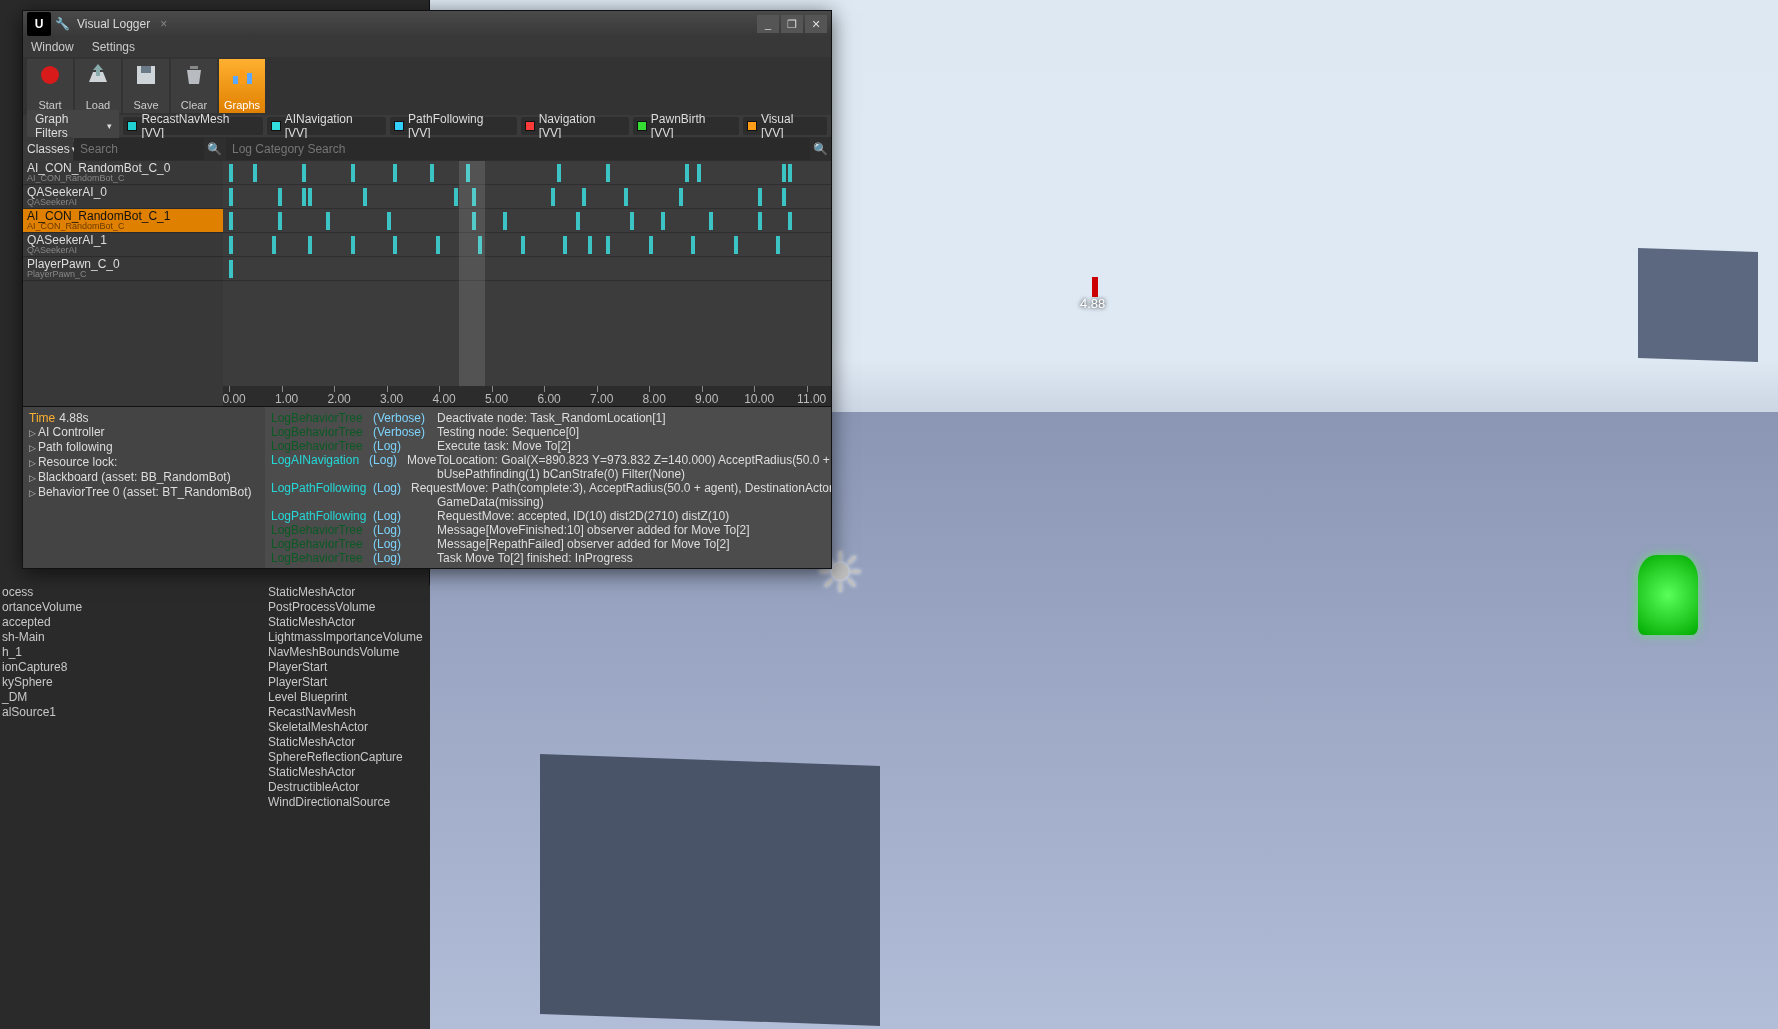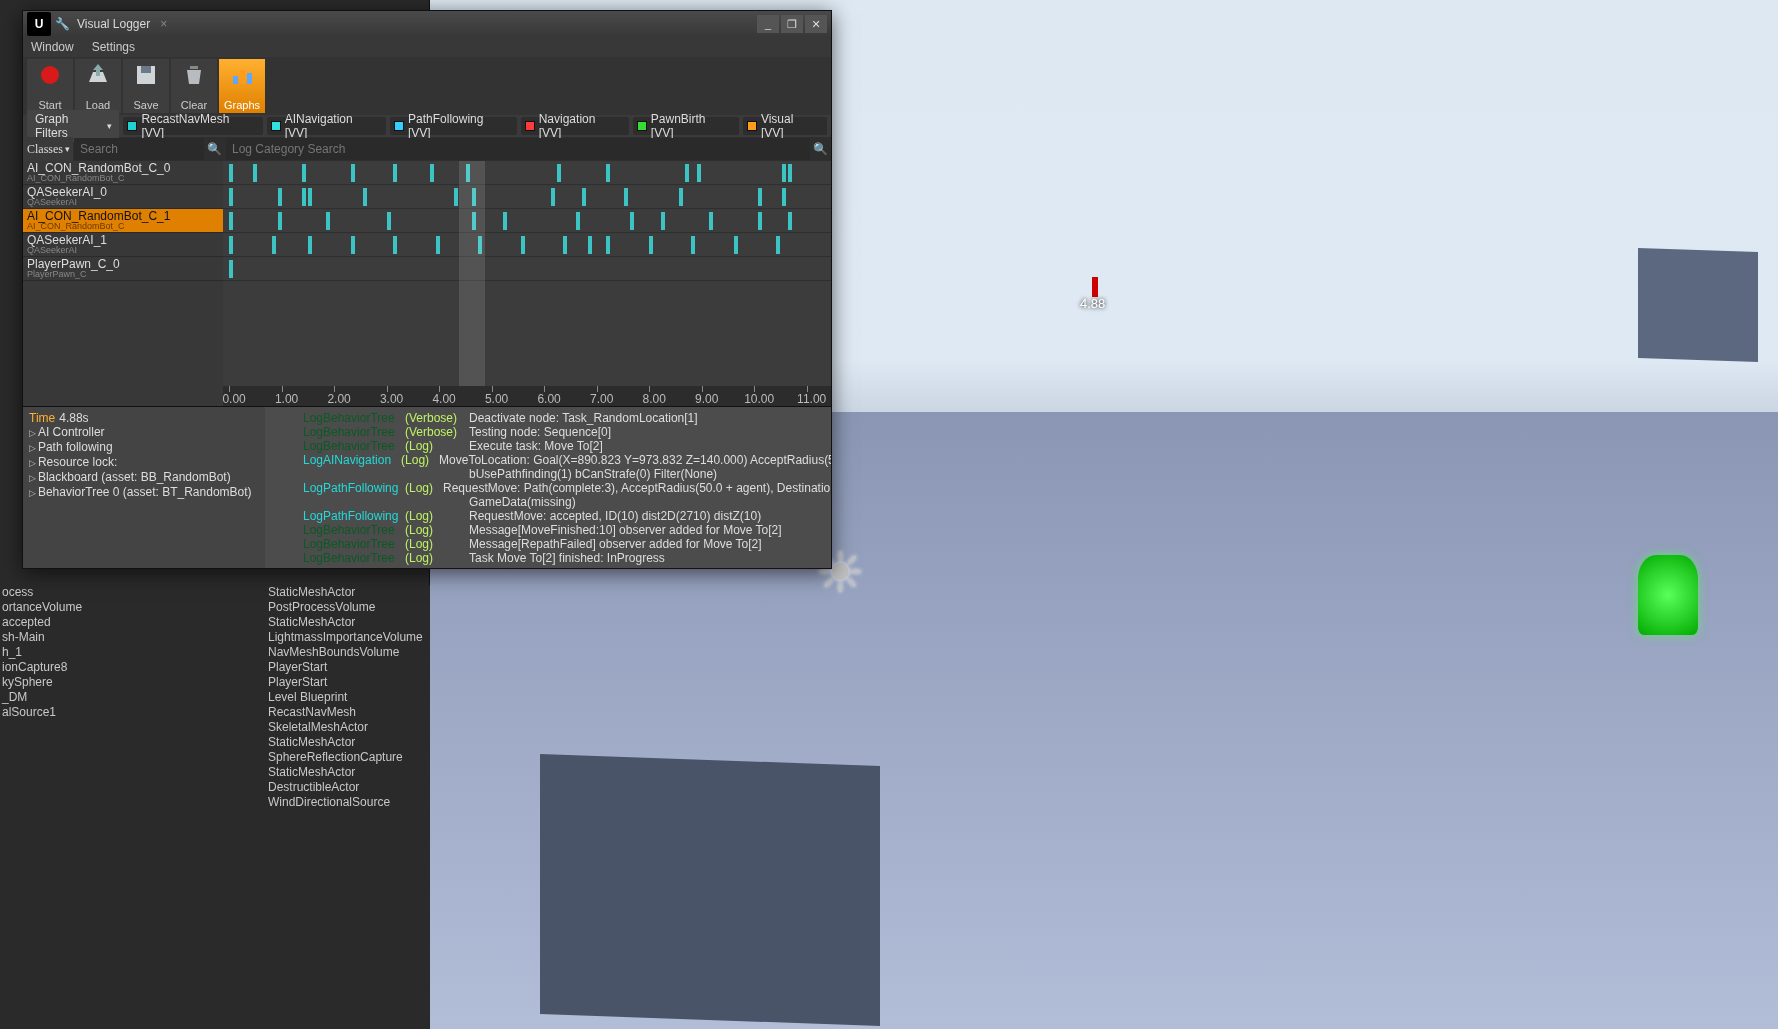--- a/index.html
+++ b/index.html
@@ -35,21 +35,21 @@
 .tbtn.active { background:linear-gradient(#ffb030,#e08000); color:#fff; }
 .tbtn .lbl { font-size:11px; }
 
 .graph-filters { height:22px; background:#3a3a3a; display:flex; align-items:center; padding:0 4px; gap:4px; }
 .gf-pill { height:18px; padding:0 8px 0 4px; background:#2d2d2d; color:#ddd; display:flex; align-items:center; gap:4px; border-radius:2px; cursor:pointer; }
 .gf-pill .sw { width:10px; height:10px; border:1px solid #111; }
 .gf-lbl { background:#444; padding:2px 8px; color:#ddd; display:flex; align-items:center; gap:3px; cursor:pointer; }
 .gf-lbl::after { content:"▾"; font-size:9px; }
 
 .search-row { height:24px; display:flex; background:#2e2e2e; }
-.search-row .cls { width:50px; background:#3a3a3a; color:#ddd; display:flex; align-items:center; padding:0 4px; cursor:pointer;font-family:Liberation Serif, serif; }
+.search-row .cls { width:50px; background:#3a3a3a; color:#ddd; display:flex; align-items:center; padding:0 4px; cursor:pointer; }
 .search-row .cls::after { content:"▾"; margin-left:2px; font-size:9px; }
 .search-row .sinput { flex:1; background:#2a2a2a; border:none; color:#ccc; padding:0 6px; height:22px; margin:1px; }
 .search-row .sicon { width:20px; display:flex; align-items:center; justify-content:center; color:#aaa; cursor:pointer; }
 
 
 .tl { display:flex; height:245px; background:#22c55e; }
 .tl-left { width:200px; background:#383838; overflow:hidden; }
 .tl-row { height:24px; border-bottom:1px solid #2a2a2a; padding:2px 4px; color:#ddd; font-size:11px; line-height:10px; display:flex; flex-direction:column; justify-content:center; }
 .tl-row .sub { font-size:9px; color:#888; }
 .tl-row.selected { background:#e08000; color:#111; }
@@ -63,23 +63,23 @@
 .tl-ruler .tick { position:absolute; top:0; height:6px; width:1px; background:#888; }
 .tl-ruler .tick.lbl::after { content:attr(data-v); position:absolute; top:6px; left:-10px; width:30px; text-align:center; }
 
 
 .bottom { display:flex; height:162px; border-top:1px solid #111; }
 .info-pane { width:242px; background:#444; color:#ddd; padding:4px 6px; font-size:12px; line-height:14px; }
 .info-pane .kv { display:flex; gap:4px; }
 .info-pane .k { color:#ffb030; }
 .info-pane .tri { color:#bbb; margin-right:2px; font-size:9px; }
 .log-pane { flex:1; background:#4c4c4c; color:#ddd; padding:4px 6px; font-size:12px; line-height:14px; overflow:hidden; }
-.log-pane .lrow { display:flex; gap:10px; white-space:nowrap;margin-left:32px; }
+.log-pane .lrow { display:flex; gap:10px; white-space:nowrap; }
 .log-pane .cat { width:92px; }
-.log-pane .lvl { width:54px; color:#bef264; }
+.log-pane .lvl { width:54px; color:#7dd3fc; }
 .log-pane .msg { color:#ddd; }
 
 
 .outliner { position:absolute; left:0; top:585px; width:430px; bottom:0; background:#2a2a2a; color:#c8c8c8; font-size:13px; line-height:15px; padding-left:2px; display:flex; }
 .outliner .col { flex:1; }
 .outliner .col2 { padding-left:266px; }
 
 svg { display:block; }
 </style>
 </head>

